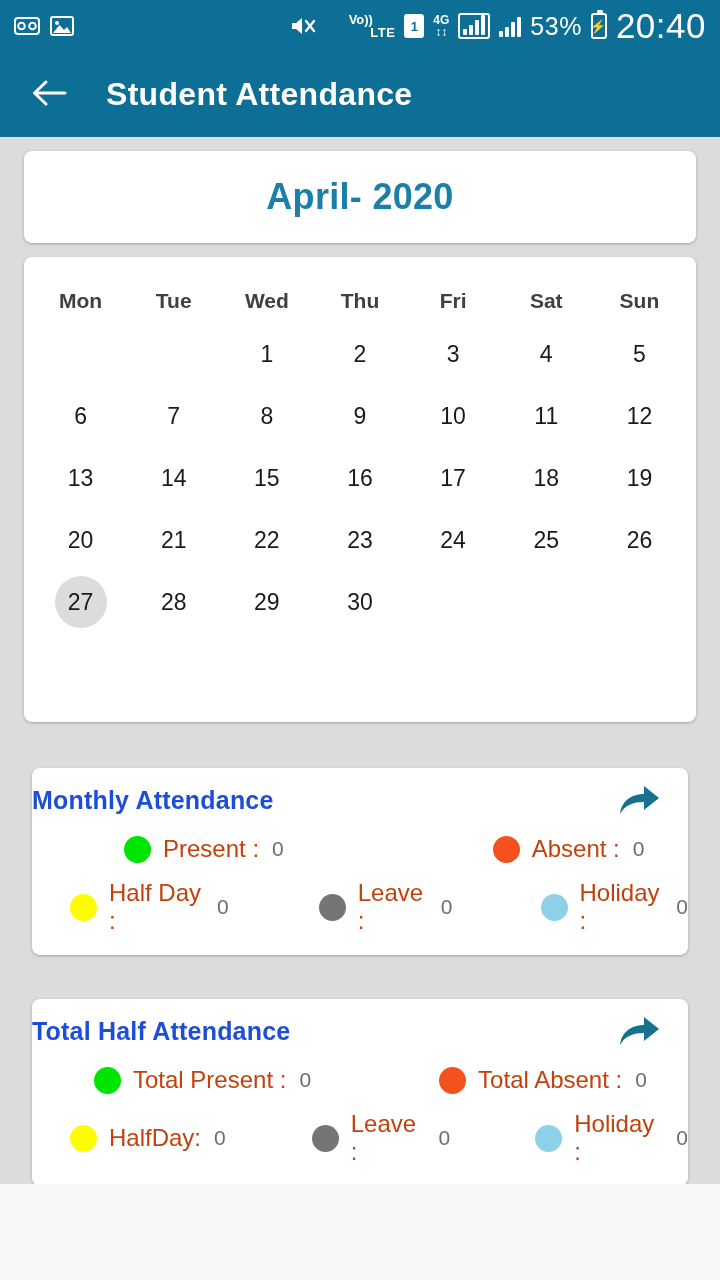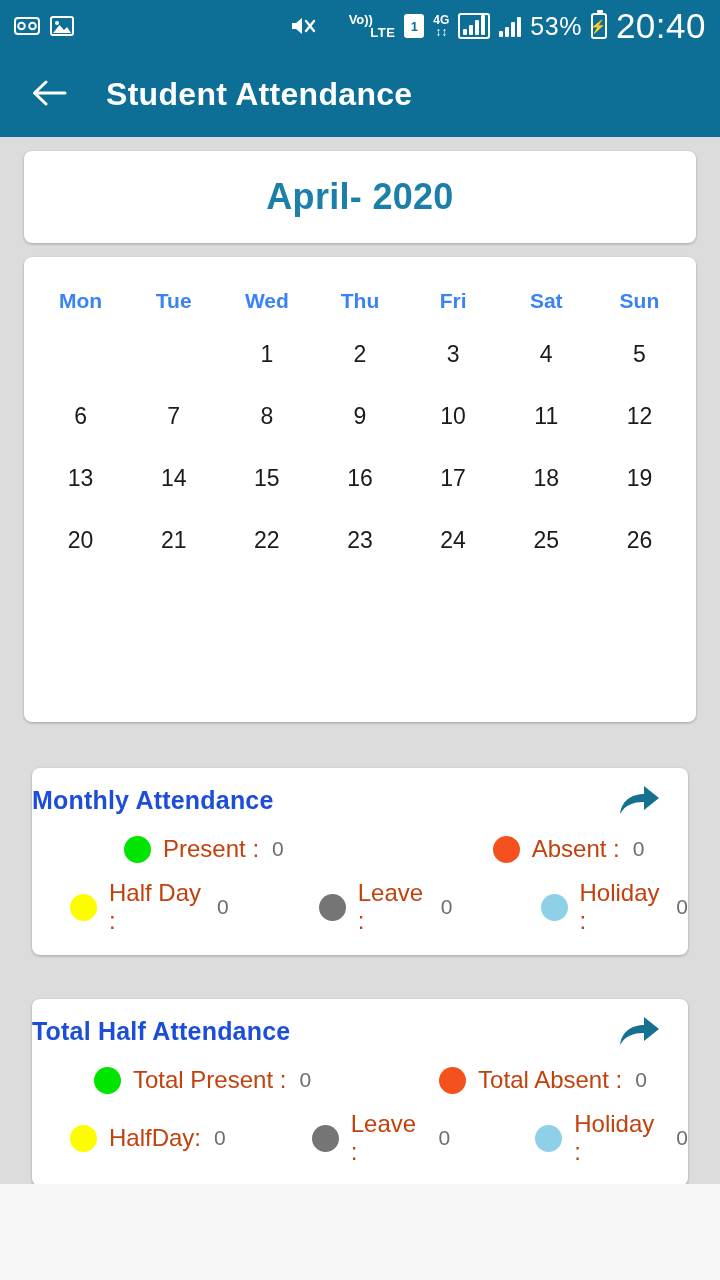--- a/index.html
+++ b/index.html
@@ -68,21 +68,21 @@
   .card {
     background: #fff; border-radius: 8px;
     box-shadow: 0 1px 3px rgba(0,0,0,.28);
   }
   .card.month { margin: 0 24px; height: 92px; display: flex; align-items: center; justify-content: center; }
   .month-title { color: #1b7fa8; font-size: 36px; font-weight: bold; letter-spacing: .3px; }
 
   .card.calendar { margin: 14px 24px 0 24px; height: 465px; padding: 18px 10px 0 10px; }
   table.cal { width: 100%; border-collapse: collapse; table-layout: fixed; }
   table.cal th {
-    font-size: 21px; font-weight: bold; color: #3b82f6; padding: 14px 0 10px 0; text-align: center;
+    font-size: 21px; font-weight: bold; color: #404040; padding: 14px 0 10px 0; text-align: center;
   }
   table.cal td {
     height: 62px; text-align: center; font-size: 23px; color: #1a1a1a;
     vertical-align: middle;
   }
   .daycell { display: inline-flex; align-items: center; justify-content: center; width: 52px; height: 52px; border-radius: 50%; }
   .daycell.today { background: #dcdcdc; }
 
   .card.summary { margin: 46px 32px 0 32px; padding: 18px 0 20px 0; position: relative; }
   .card.summary.second { margin-top: 44px; }
@@ -228,20 +228,29 @@
           </tr>
           <tr>
             <td><span class="daycell">20</span></td>
             <td><span class="daycell">21</span></td>
             <td><span class="daycell">22</span></td>
             <td><span class="daycell">23</span></td>
             <td><span class="daycell">24</span></td>
             <td><span class="daycell">25</span></td>
             <td><span class="daycell">26</span></td>
           </tr>
+          <tr>
+            <td><span class="daycell today">27</span></td>
+            <td><span class="daycell">28</span></td>
+            <td><span class="daycell">29</span></td>
+            <td><span class="daycell">30</span></td>
+            <td><span class="daycell"></span></td>
+            <td><span class="daycell"></span></td>
+            <td><span class="daycell"></span></td>
+          </tr>
         </tbody>
       </table>
     </div>
 
     <div class="card summary">
       <div class="sum-title">Monthly Attendance</div>
       <span class="share-ico">
         <svg width="46" height="36" viewBox="0 0 46 36">
             <path d="M4 32 C6 16 19 12 28 12 L28 4 L43 16 L28 28 L28 20 C17 20 9 23 4 32 Z" fill="#15718f"></path>
           </svg>

